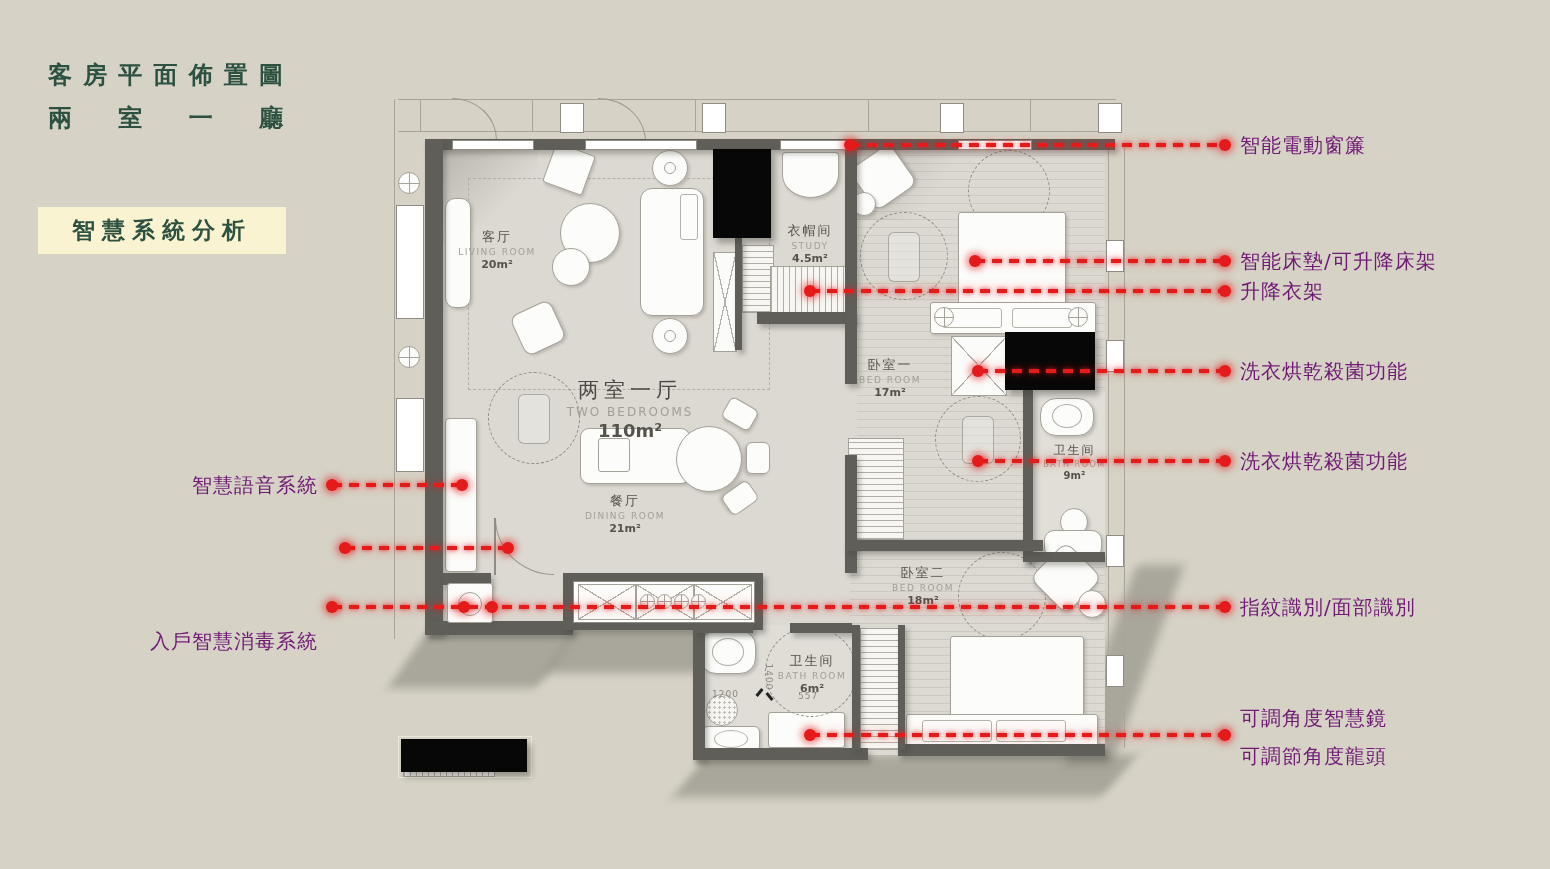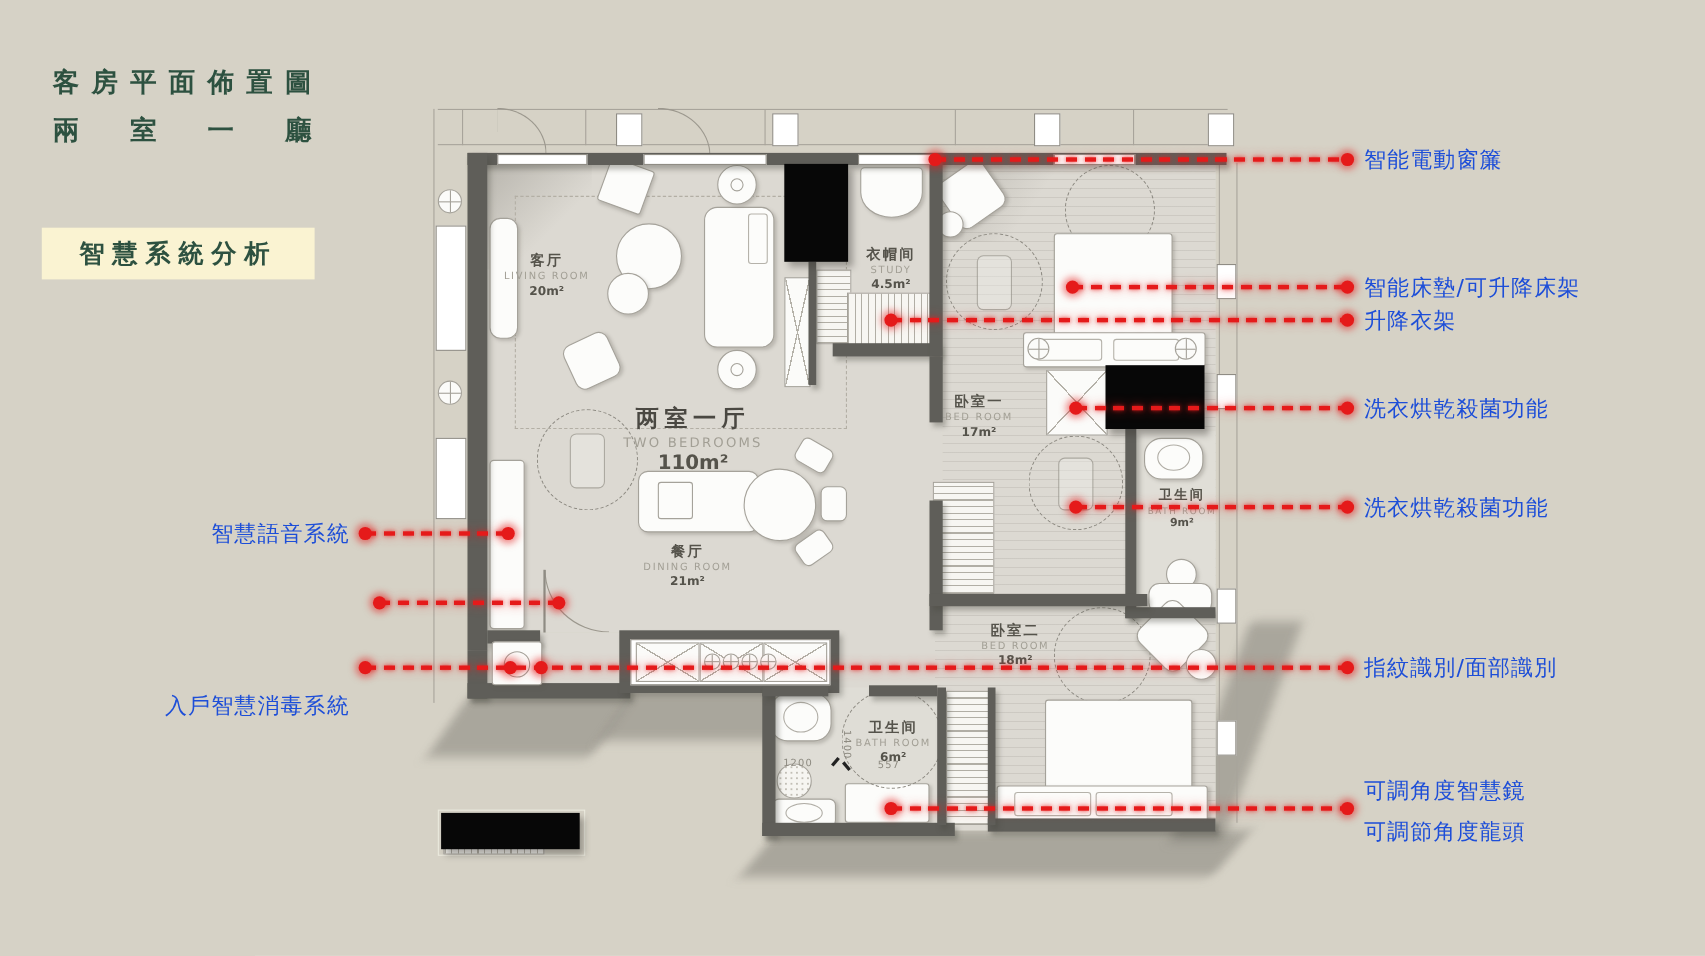--- a/index.html
+++ b/index.html
@@ -41,26 +41,26 @@
      linear-gradient(#a5a29a,#a5a29a) center/1px 100% no-repeat,#fbfbf9;}
   .dotmat{position:absolute;border:1px solid #a5a29a;border-radius:50%;z-index:11;background:
      radial-gradient(#c2bfb6 1px,transparent 1.2px) 0 0/5px 5px,#f6f5f1;}
   .shadowblob{position:absolute;background:rgba(108,105,97,.42);filter:blur(5px);z-index:0;}
   
   .lead{position:absolute;height:4px;z-index:50;
         background:repeating-linear-gradient(90deg,#e51a1a 0 10px,transparent 10px 17px);
         filter:drop-shadow(0 0 2px rgba(229,26,26,.75)) drop-shadow(0 0 5px rgba(229,26,26,.45));}
   .dot{position:absolute;width:12px;height:12px;border-radius:50%;background:#e51a1a;z-index:51;
        box-shadow:0 0 7px 3px rgba(229,26,26,.5);}
-  .ann{position:absolute;font-size:20px;color:#1d4ed8;letter-spacing:1px;white-space:nowrap;z-index:60;}
+  .ann{position:absolute;font-size:20px;color:#701a75;letter-spacing:1px;white-space:nowrap;z-index:60;}
   .ann.rt{text-align:left;}
   .ann.lf{text-align:right;}
   
   .roomlab{position:absolute;text-align:center;color:#55534b;z-index:30;}
-  .roomlab .cn{font-size:13px;letter-spacing:2px;font-weight:bold;}
+  .roomlab .cn{font-size:13px;letter-spacing:2px;}
   .roomlab .en{font-size:9px;color:#a29f95;letter-spacing:1.5px;margin-top:1px;}
   .roomlab .ar{font-size:11px;font-weight:bold;margin-top:1px;}
   .unitlab .cn{font-size:21px;letter-spacing:5px;color:#4a4842;}
   .unitlab .en{font-size:12px;letter-spacing:2px;}
   .unitlab .ar{font-size:18px;}
   .dim{position:absolute;font-size:9px;color:#8d8a80;z-index:30;letter-spacing:1px;}
 </style>
 </head>
 <body>
 
@@ -232,21 +232,21 @@
   <div class="roomlab" style="left:437px;top:228px;width:120px;">
     <div class="cn">客厅</div>
     <div class="en">LIVING ROOM</div>
     <div class="ar">20m²</div>
   </div>
   <div class="roomlab" style="left:750px;top:222px;width:120px;">
     <div class="cn">衣帽间</div>
     <div class="en">STUDY</div>
     <div class="ar">4.5m²</div>
   </div>
-  <div class="roomlab unitlab" style="left:550px;top:366px;width:160px;">
+  <div class="roomlab unitlab" style="left:550px;top:376px;width:160px;">
     <div class="cn">两室一厅</div>
     <div class="en">TWO BEDROOMS</div>
     <div class="ar">110m²</div>
   </div>
   <div class="roomlab" style="left:565px;top:492px;width:120px;">
     <div class="cn">餐厅</div>
     <div class="en">DINING ROOM</div>
     <div class="ar">21m²</div>
   </div>
   <div class="roomlab" style="left:830px;top:356px;width:120px;">

